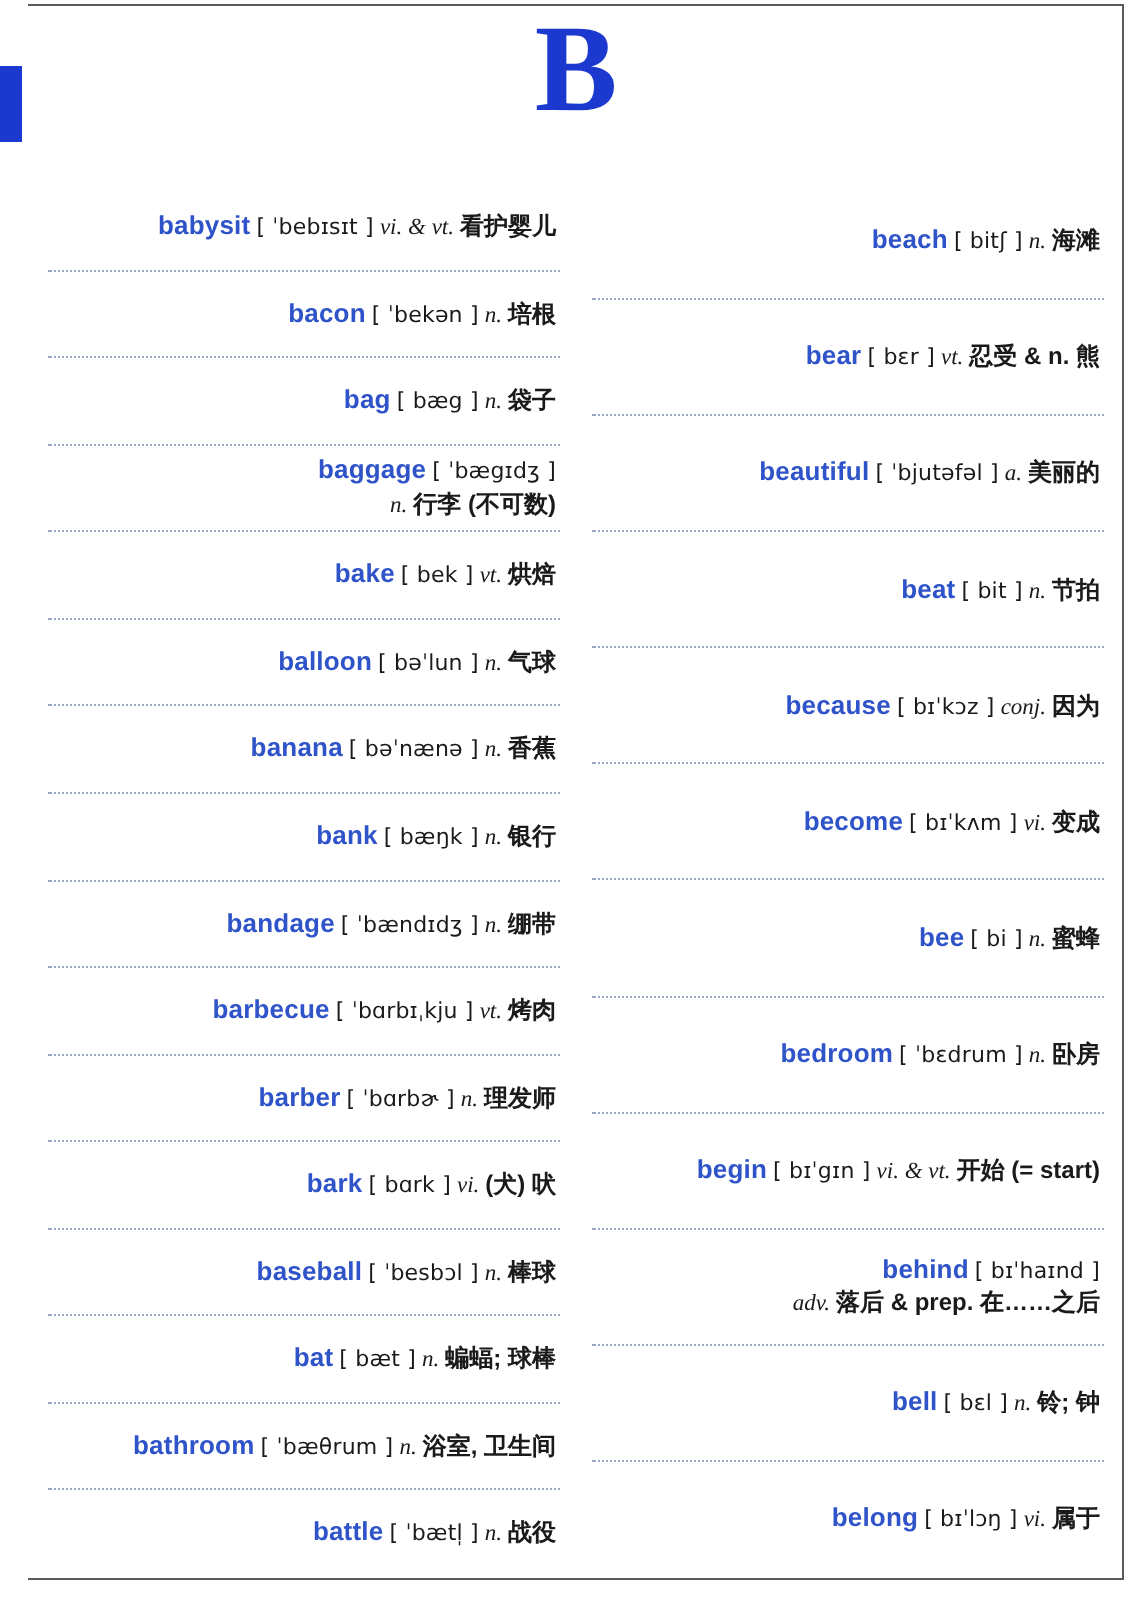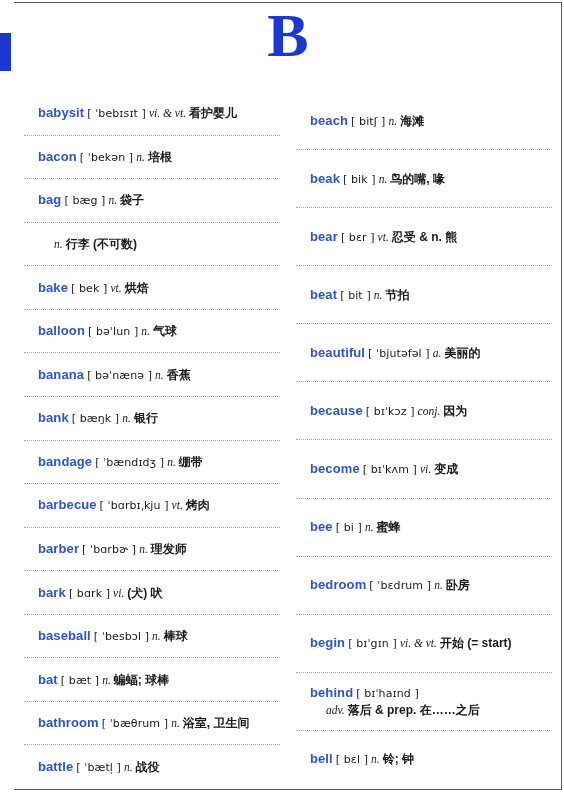--- a/index.html
+++ b/index.html
@@ -84,20 +84,21 @@
     padding: 0 2px 0 14px;
     min-height: 0;
   }
   .column .entry:last-child { border-bottom: none; }
 
   .entry-line {
     font-size: 12.5px;
     line-height: 1.35;
     white-space: nowrap;
     color: #1a1a1a;
+    text-align: right;
   }
 
   .entry-line2 {
     padding-left: 16px;
   }
 
   .headword {
     color: #2f53c8;
     font-family: "Liberation Sans", "DejaVu Sans", sans-serif;
     font-weight: bold;
@@ -143,20 +144,21 @@
         <div class="entry">
           <div class="entry-line"><span class="headword">babysit</span><span class="sp"></span><span class="phon">[ ˈbebɪsɪt ]</span><span class="sp"></span><span class="pos">vi. &amp; vt.</span><span class="sp"></span><span class="def">看护婴儿</span></div>
         </div>
         <div class="entry">
           <div class="entry-line"><span class="headword">bacon</span><span class="sp"></span><span class="phon">[ ˈbekən ]</span><span class="sp"></span><span class="pos">n.</span><span class="sp"></span><span class="def">培根</span></div>
         </div>
         <div class="entry">
           <div class="entry-line"><span class="headword">bag</span><span class="sp"></span><span class="phon">[ bæg ]</span><span class="sp"></span><span class="pos">n.</span><span class="sp"></span><span class="def">袋子</span></div>
         </div>
         <div class="entry">
+          <div class="entry-line"><span class="headword">baggage</span><span class="sp"></span><span class="phon">[ ˈbægɪdʒ ]</span></div>
           <div class="entry-line entry-line2"><span class="pos">n.</span><span class="sp"></span><span class="def">行李 (不可数)</span></div>
         </div>
         <div class="entry">
           <div class="entry-line"><span class="headword">bake</span><span class="sp"></span><span class="phon">[ bek ]</span><span class="sp"></span><span class="pos">vt.</span><span class="sp"></span><span class="def">烘焙</span></div>
         </div>
         <div class="entry">
           <div class="entry-line"><span class="headword">balloon</span><span class="sp"></span><span class="phon">[ bəˈlun ]</span><span class="sp"></span><span class="pos">n.</span><span class="sp"></span><span class="def">气球</span></div>
         </div>
         <div class="entry">
           <div class="entry-line"><span class="headword">banana</span><span class="sp"></span><span class="phon">[ bəˈnænə ]</span><span class="sp"></span><span class="pos">n.</span><span class="sp"></span><span class="def">香蕉</span></div>
@@ -187,30 +189,27 @@
         </div>
         <div class="entry">
           <div class="entry-line"><span class="headword">battle</span><span class="sp"></span><span class="phon">[ ˈbætl̩ ]</span><span class="sp"></span><span class="pos">n.</span><span class="sp"></span><span class="def">战役</span></div>
         </div>
       </div>
     <div class="column" id="col-right">
         <div class="entry">
           <div class="entry-line"><span class="headword">beach</span><span class="sp"></span><span class="phon">[ bitʃ ]</span><span class="sp"></span><span class="pos">n.</span><span class="sp"></span><span class="def">海滩</span></div>
         </div>
         <div class="entry">
-          <div class="entry-line"><span class="headword">beak</span><span class="sp"></span><span class="phon">[ bik ]</span><span class="sp"></span><span class="pos">n.</span><span class="sp"></span><span class="def">鸟的嘴, 喙</span></div>
-        </div>
-        <div class="entry">
           <div class="entry-line"><span class="headword">bear</span><span class="sp"></span><span class="phon">[ bɛr ]</span><span class="sp"></span><span class="pos">vt.</span><span class="sp"></span><span class="def">忍受 &amp; n. 熊</span></div>
         </div>
         <div class="entry">
+          <div class="entry-line"><span class="headword">beautiful</span><span class="sp"></span><span class="phon">[ ˈbjutəfəl ]</span><span class="sp"></span><span class="pos">a.</span><span class="sp"></span><span class="def">美丽的</span></div>
+        </div>
+        <div class="entry">
           <div class="entry-line"><span class="headword">beat</span><span class="sp"></span><span class="phon">[ bit ]</span><span class="sp"></span><span class="pos">n.</span><span class="sp"></span><span class="def">节拍</span></div>
-        </div>
-        <div class="entry">
-          <div class="entry-line"><span class="headword">beautiful</span><span class="sp"></span><span class="phon">[ ˈbjutəfəl ]</span><span class="sp"></span><span class="pos">a.</span><span class="sp"></span><span class="def">美丽的</span></div>
         </div>
         <div class="entry">
           <div class="entry-line"><span class="headword">because</span><span class="sp"></span><span class="phon">[ bɪˈkɔz ]</span><span class="sp"></span><span class="pos">conj.</span><span class="sp"></span><span class="def">因为</span></div>
         </div>
         <div class="entry">
           <div class="entry-line"><span class="headword">become</span><span class="sp"></span><span class="phon">[ bɪˈkʌm ]</span><span class="sp"></span><span class="pos">vi.</span><span class="sp"></span><span class="def">变成</span></div>
         </div>
         <div class="entry">
           <div class="entry-line"><span class="headword">bee</span><span class="sp"></span><span class="phon">[ bi ]</span><span class="sp"></span><span class="pos">n.</span><span class="sp"></span><span class="def">蜜蜂</span></div>
         </div>
@@ -220,16 +219,19 @@
         <div class="entry">
           <div class="entry-line"><span class="headword">begin</span><span class="sp"></span><span class="phon">[ bɪˈgɪn ]</span><span class="sp"></span><span class="pos">vi. &amp; vt.</span><span class="sp"></span><span class="def">开始 (= start)</span></div>
         </div>
         <div class="entry">
           <div class="entry-line"><span class="headword">behind</span><span class="sp"></span><span class="phon">[ bɪˈhaɪnd ]</span></div>
           <div class="entry-line entry-line2"><span class="pos">adv.</span><span class="sp"></span><span class="def">落后 &amp; prep. 在……之后</span></div>
         </div>
         <div class="entry">
           <div class="entry-line"><span class="headword">bell</span><span class="sp"></span><span class="phon">[ bɛl ]</span><span class="sp"></span><span class="pos">n.</span><span class="sp"></span><span class="def">铃; 钟</span></div>
         </div>
+        <div class="entry">
+          <div class="entry-line"><span class="headword">belong</span><span class="sp"></span><span class="phon">[ bɪˈlɔŋ ]</span><span class="sp"></span><span class="pos">vi.</span><span class="sp"></span><span class="def">属于</span></div>
+        </div>
       </div>
   </div>
 
 </div>
 
 </body></html>

